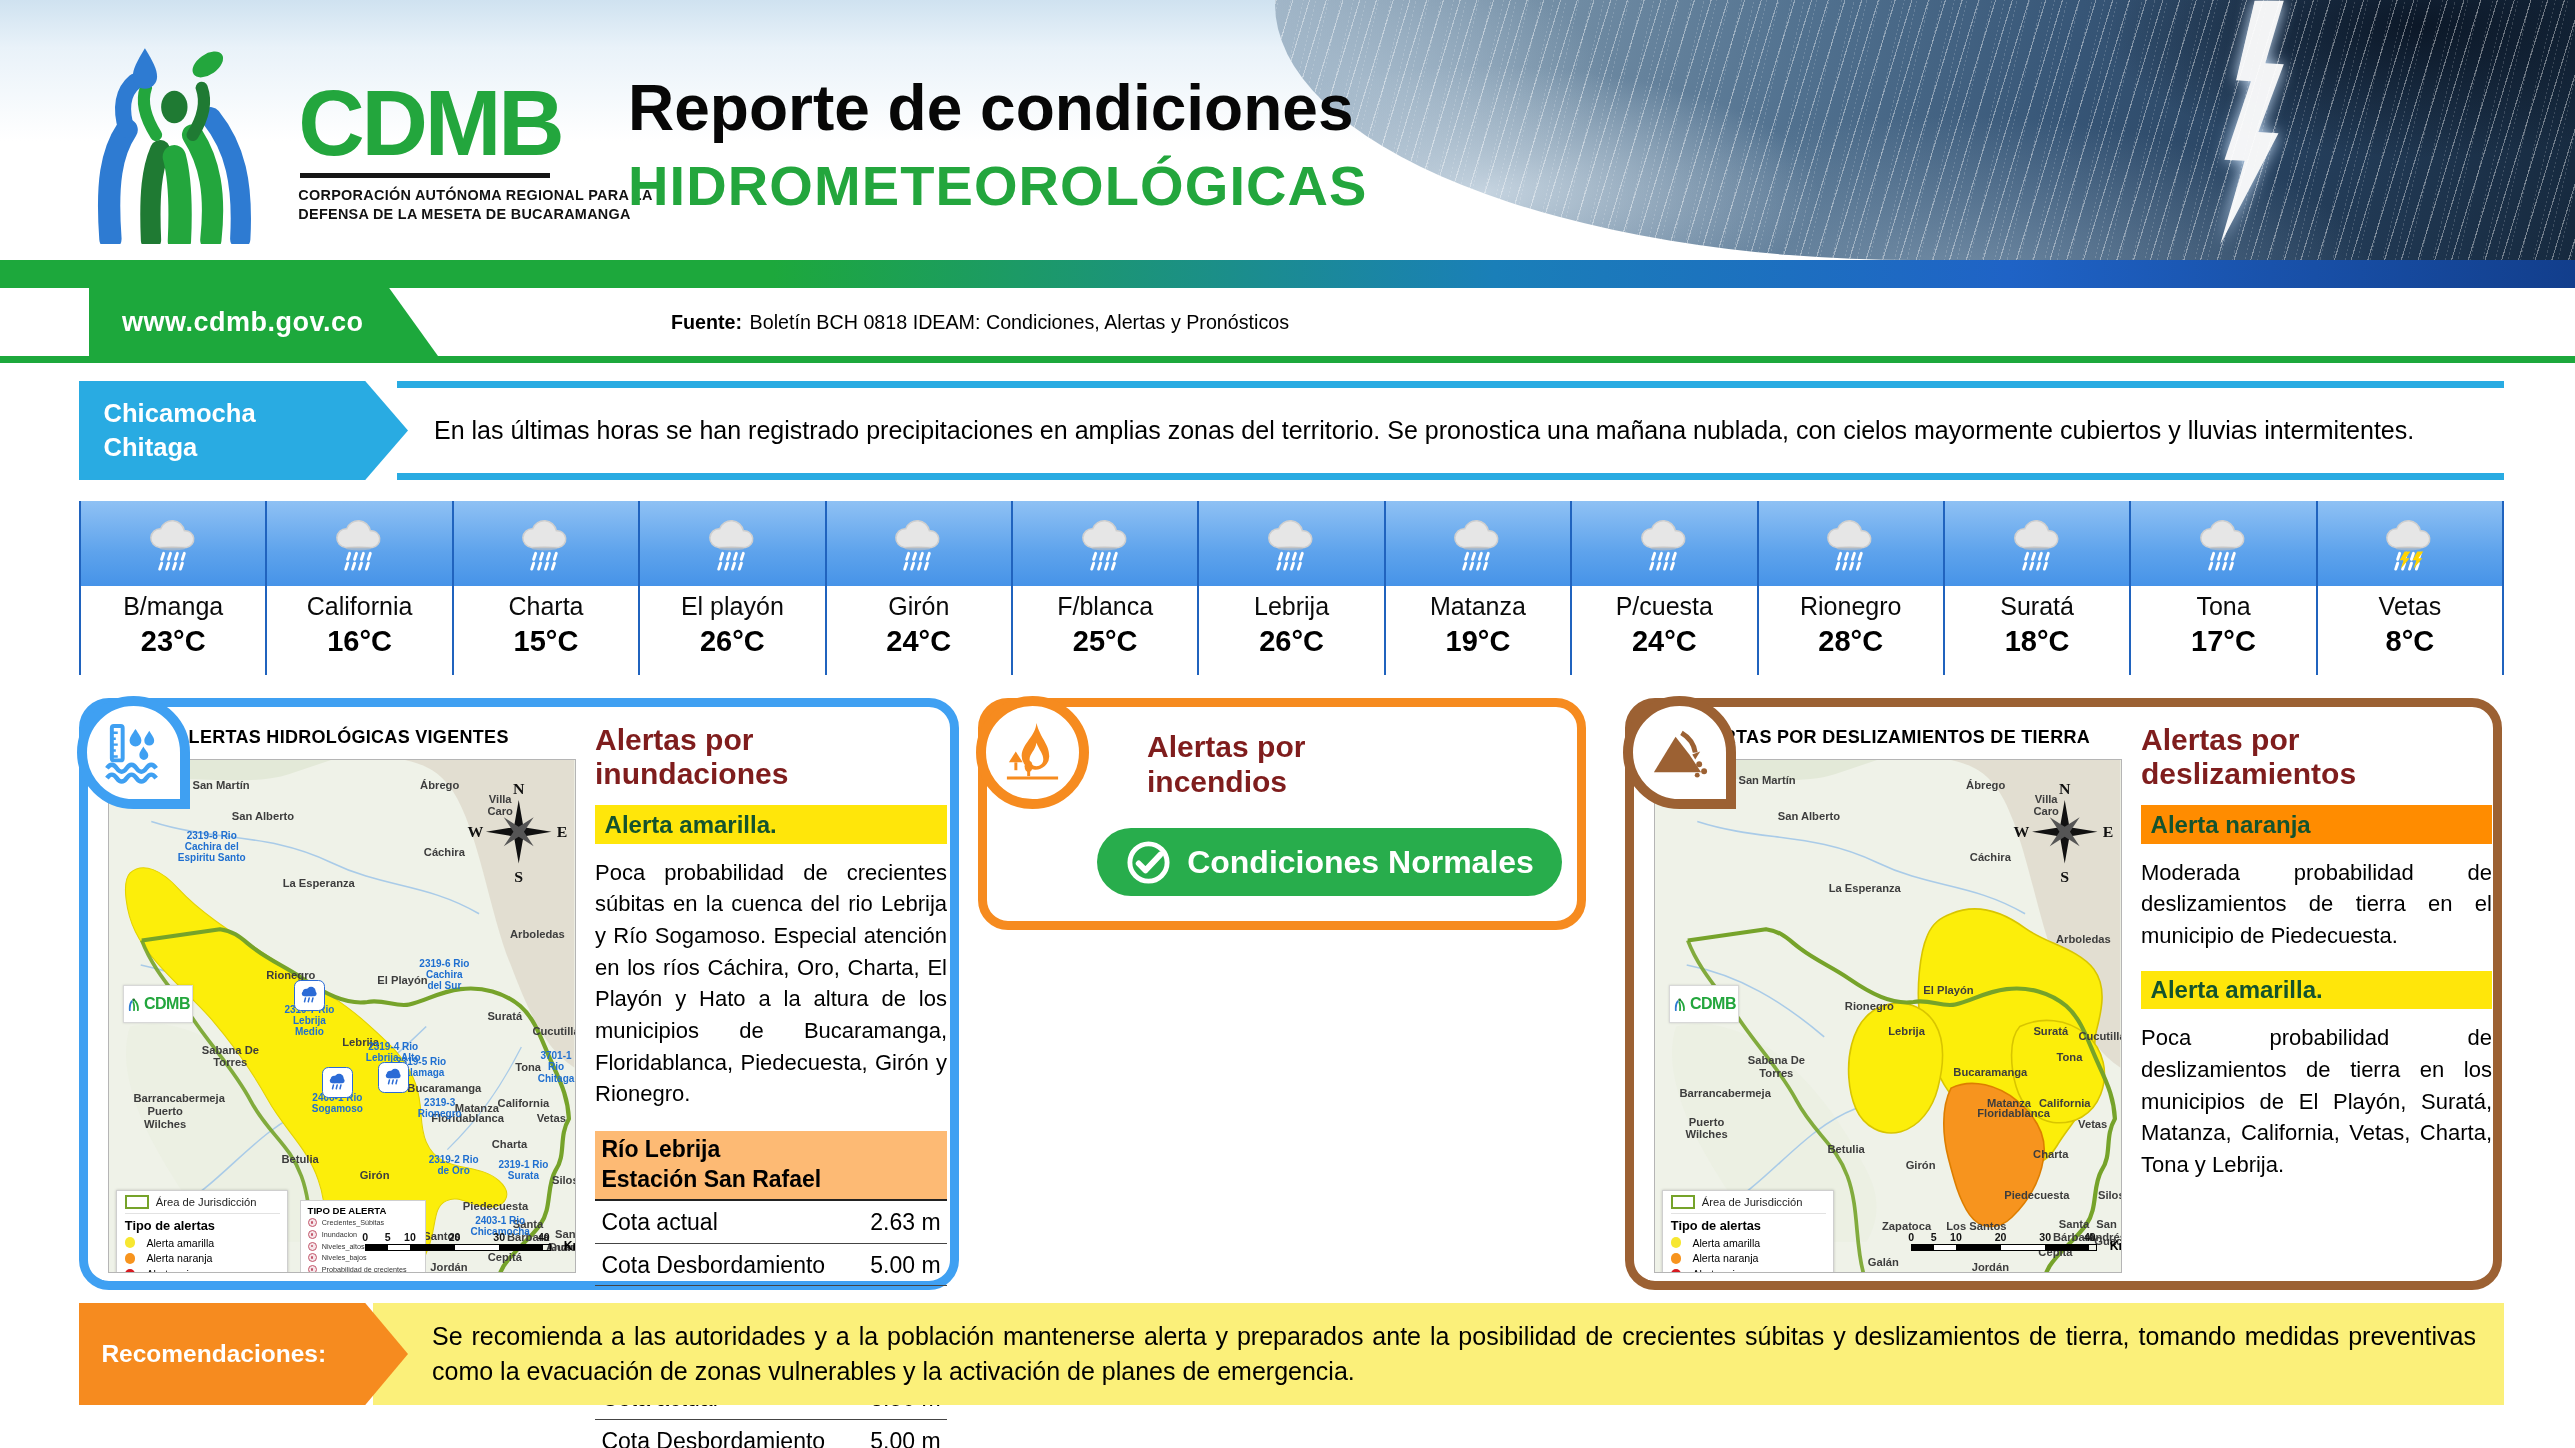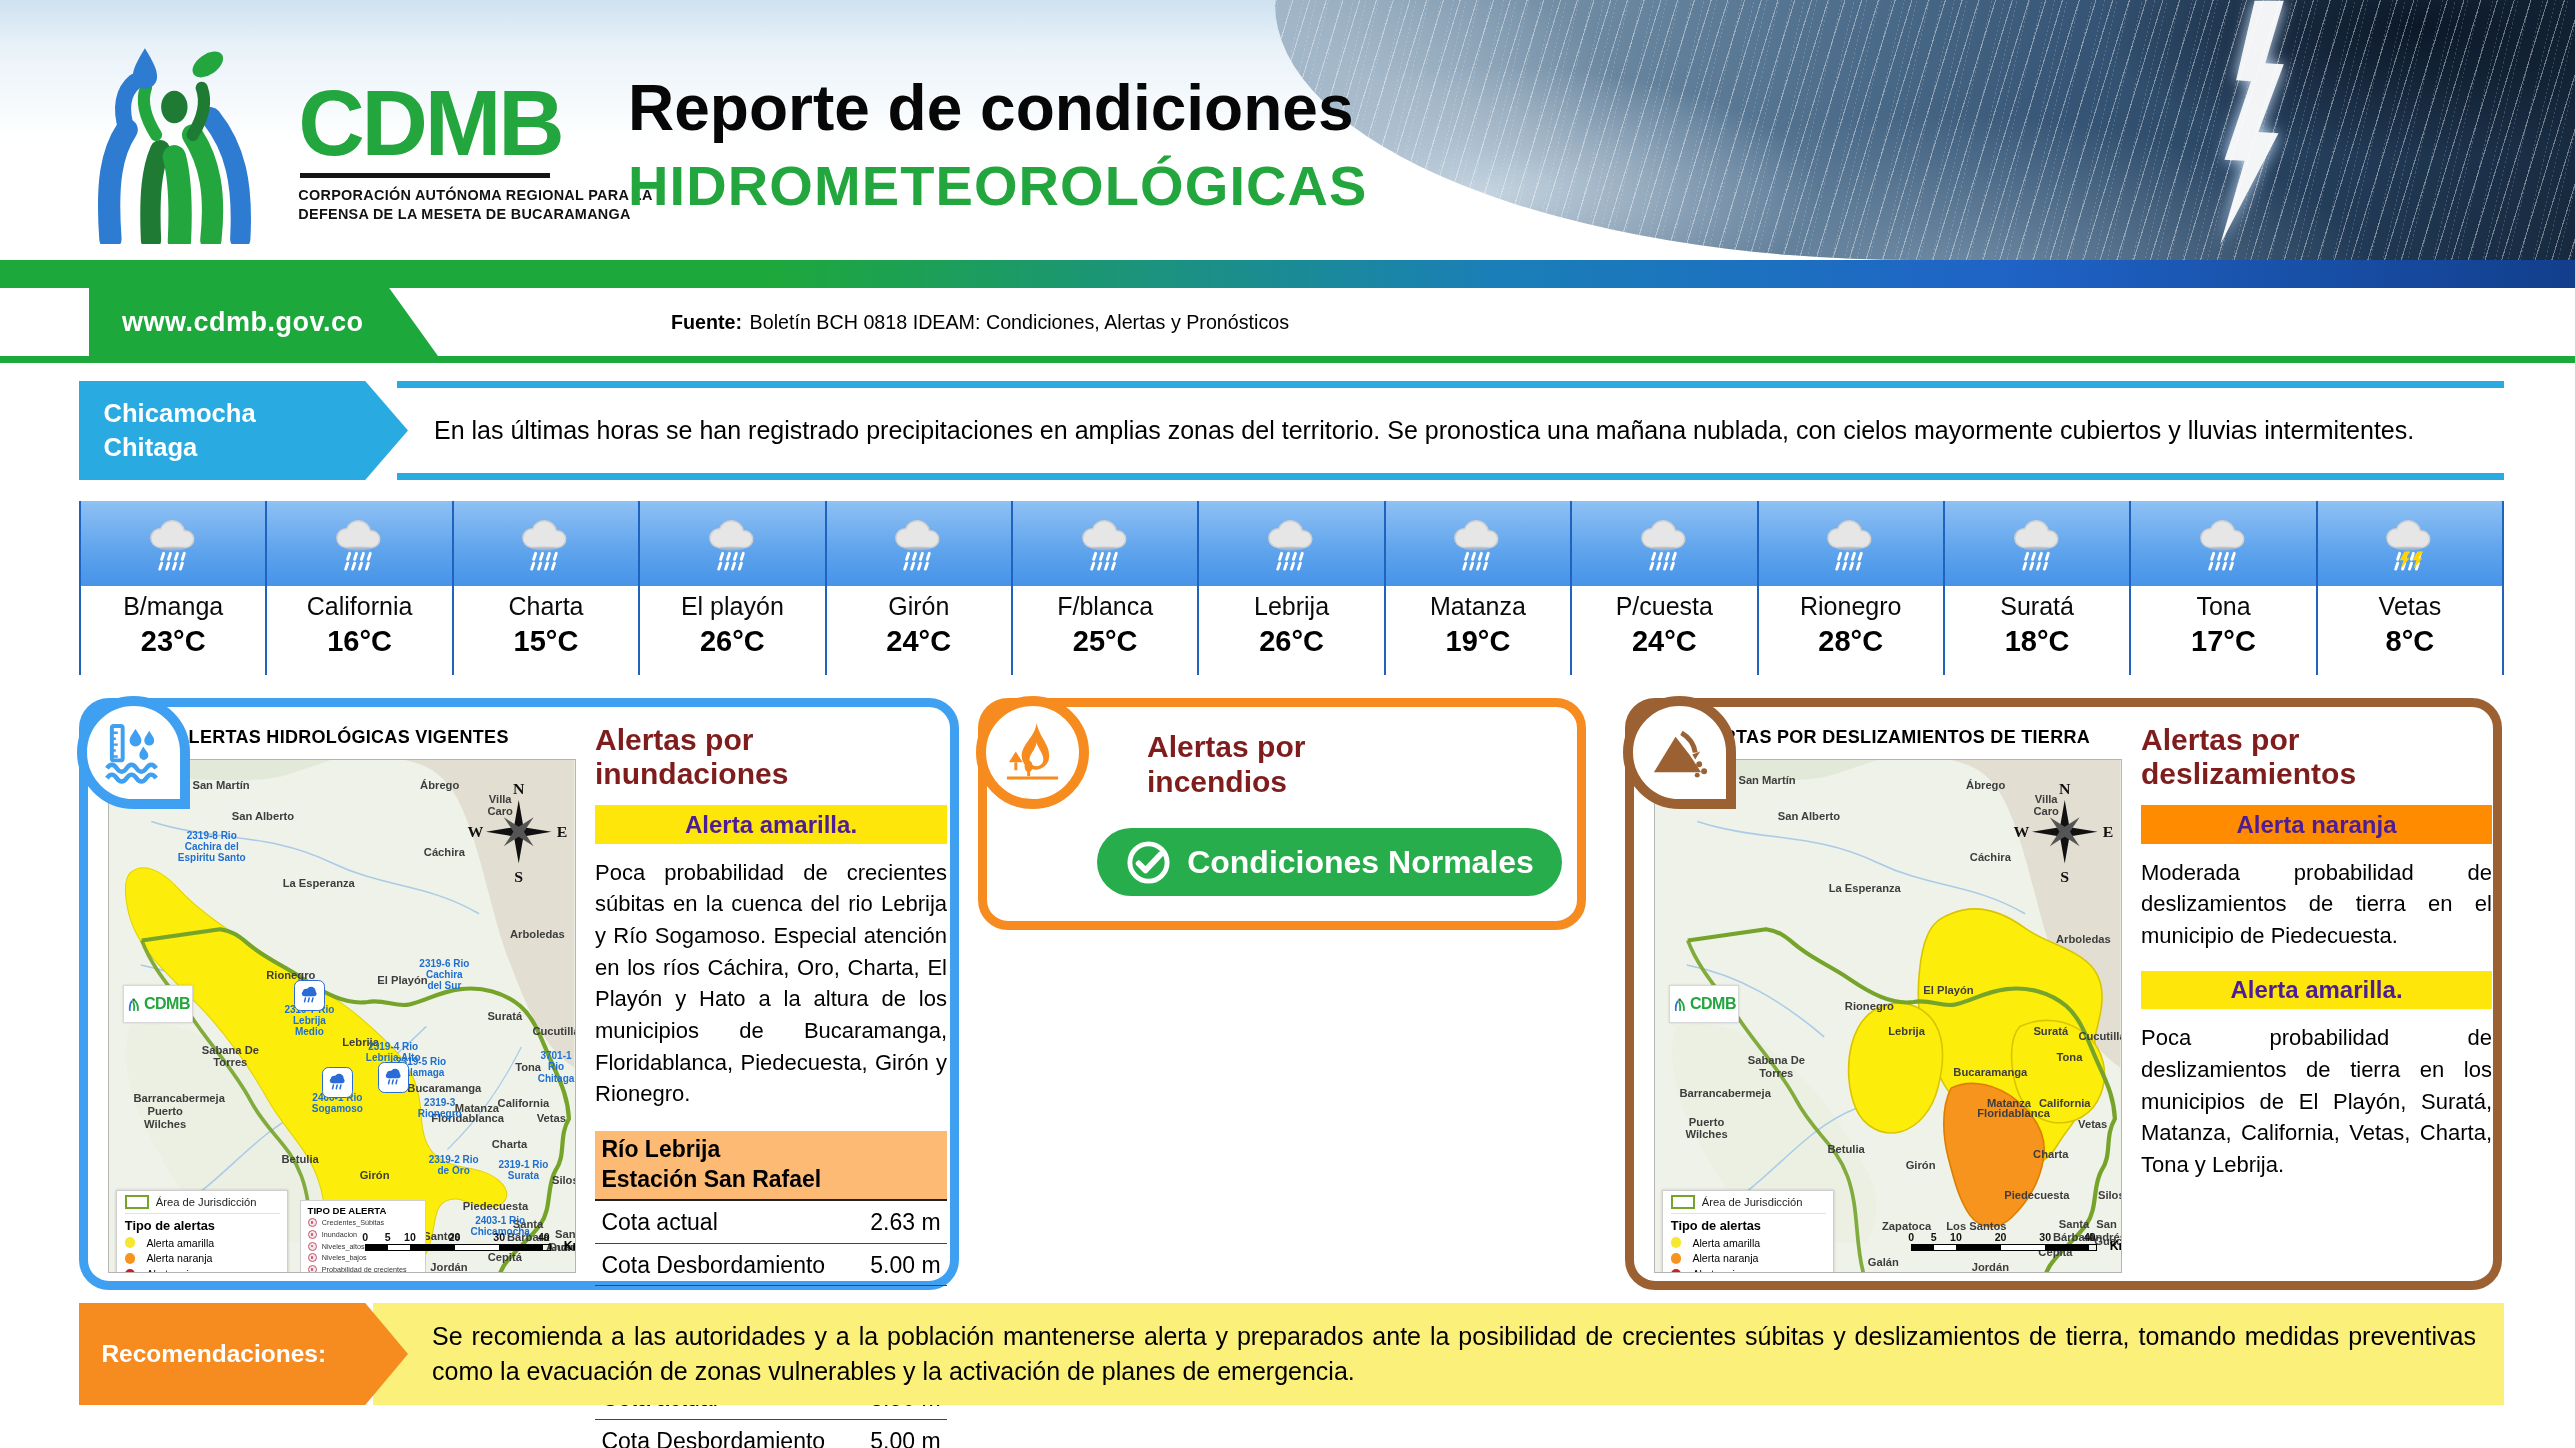--- a/index.html
+++ b/index.html
@@ -72,21 +72,21 @@
   .badge{position:absolute;left:-10.6px;top:-10.6px;width:113px;height:113px;background:#fff;z-index:5;
     display:flex;align-items:center;justify-content:center;}
   .badge svg{width:63px;height:63px;}
   .badge-pin{border-radius:50% 50% 0 50%;}
   .badge-circle{border-radius:50%;}
   .b-blue{border:10.6px solid #3FA0F2;}
   .b-orange{border:10.6px solid #F68B1F;}
   .b-brown{border:10.6px solid #9C6133;}
 
   .sec-title{font-size:30px;font-weight:800;line-height:1.14;color:#7f1d1d;}
-  .alert-band{margin-top:14px;padding:5.3px 9.6px;font-size:24px;font-weight:700;color:#4c1d95;text-align:center;}
+  .alert-band{margin-top:14px;padding:5.3px 9.6px;font-size:24px;font-weight:700;color:#14532d;}
   .band-y{background:#FFE60A;}
   .band-o{background:#FF8C00;}
   .alert-par{margin-top:12.8px;font-size:22px;line-height:1.44;text-align:justify;color:#000;}
 
   .flood-col{position:absolute;left:507px;top:16px;width:352px;}
   .slide-col{position:absolute;left:507px;top:16px;width:351px;}
   .station{margin-top:21px;}
   .station-head{background:#fdba74;font-weight:700;font-size:23px;line-height:1.28;padding:4.3px 6.4px;border-bottom:2.1px solid #222;}
   .srow{display:flex;justify-content:space-between;font-size:23px;padding:8.5px 6.4px 6.4px;border-bottom:1.6px solid #444;}
 

